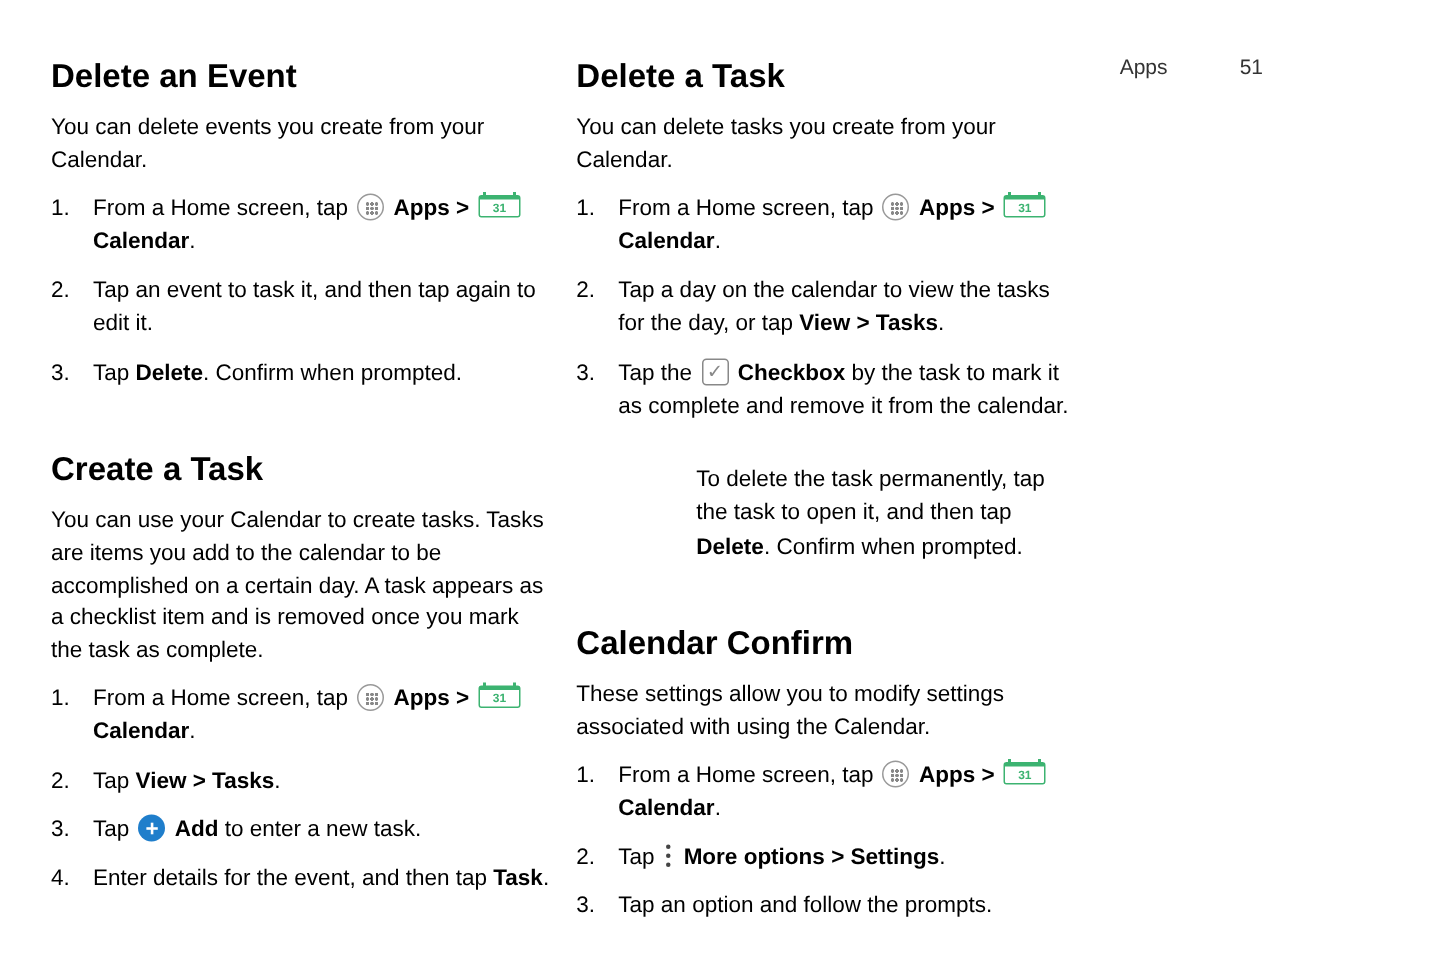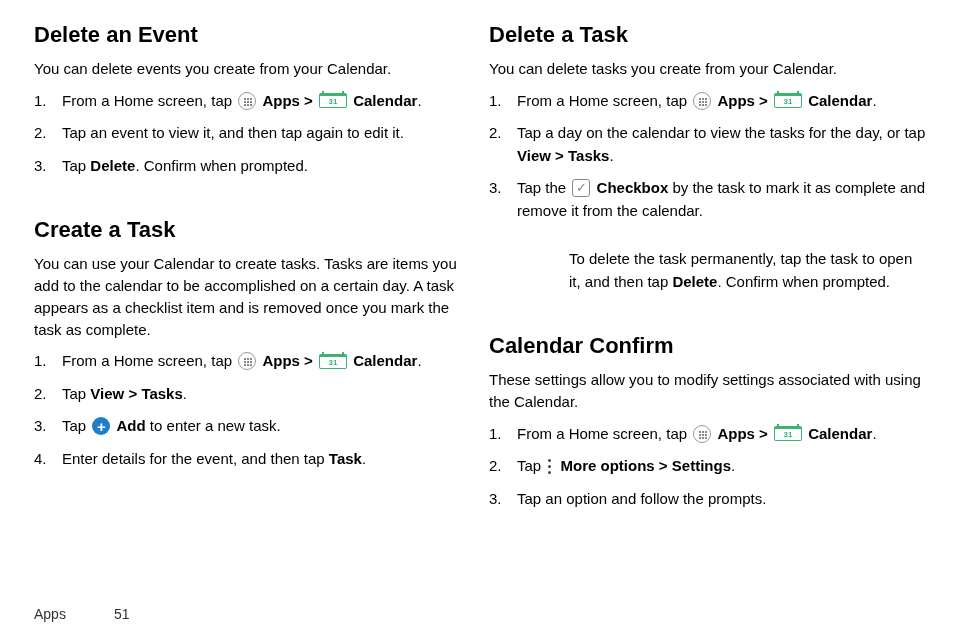--- a/index.html
+++ b/index.html
@@ -1,22 +1,21 @@
 <!DOCTYPE html>
 <html><head>
 <meta charset="utf-8">
 <style>
   * { box-sizing: border-box; margin: 0; padding: 0; }
   html, body { width: 954px; height: 636px; background: #fff; font-family: Arial, Helvetica, sans-serif; color: #000; }
   .page {
     display: flex;
-    padding: 20px 28px 8px 34px;
+    padding: 36px 28px 8px 34px;
     gap: 30px;
     height: 100%;
-    flex-direction: column;
   }
   .cols {
     display: flex;
     flex: 1;
     gap: 18px;
   }
   .col { flex: 1; }
   h2 {
     font-size: 22px;
     font-weight: 700;
@@ -161,21 +160,21 @@
           <span class="b">Apps</span><span class="b"> &gt; </span>
           <span class="icon cal-icon">
               <span class="tabs">
                 <span></span>
                 <span></span>
               </span>
               <span>31</span>
             </span>
           <span class="b">Calendar</span><span>.</span>
         </li>
-        <li>Tap an event to view it, and then tap again to edit it.</li>
+        <li>Tap an event to task it, and then tap again to edit it.</li>
         <li>
           <span>Tap </span><span class="b">Delete</span><span>. Confirm when prompted.</span>
         </li>
       </ol>
 
       <h2 class="spaced">Create a Task</h2>
       <p class="intro">You can use your Calendar to create tasks. Tasks are items you add to the calendar to be accomplished on a certain day. A task appears as a checklist item and is removed once you mark the task as complete.</p>
       <ol>
         <li>
           <span>From a Home screen, tap </span>

